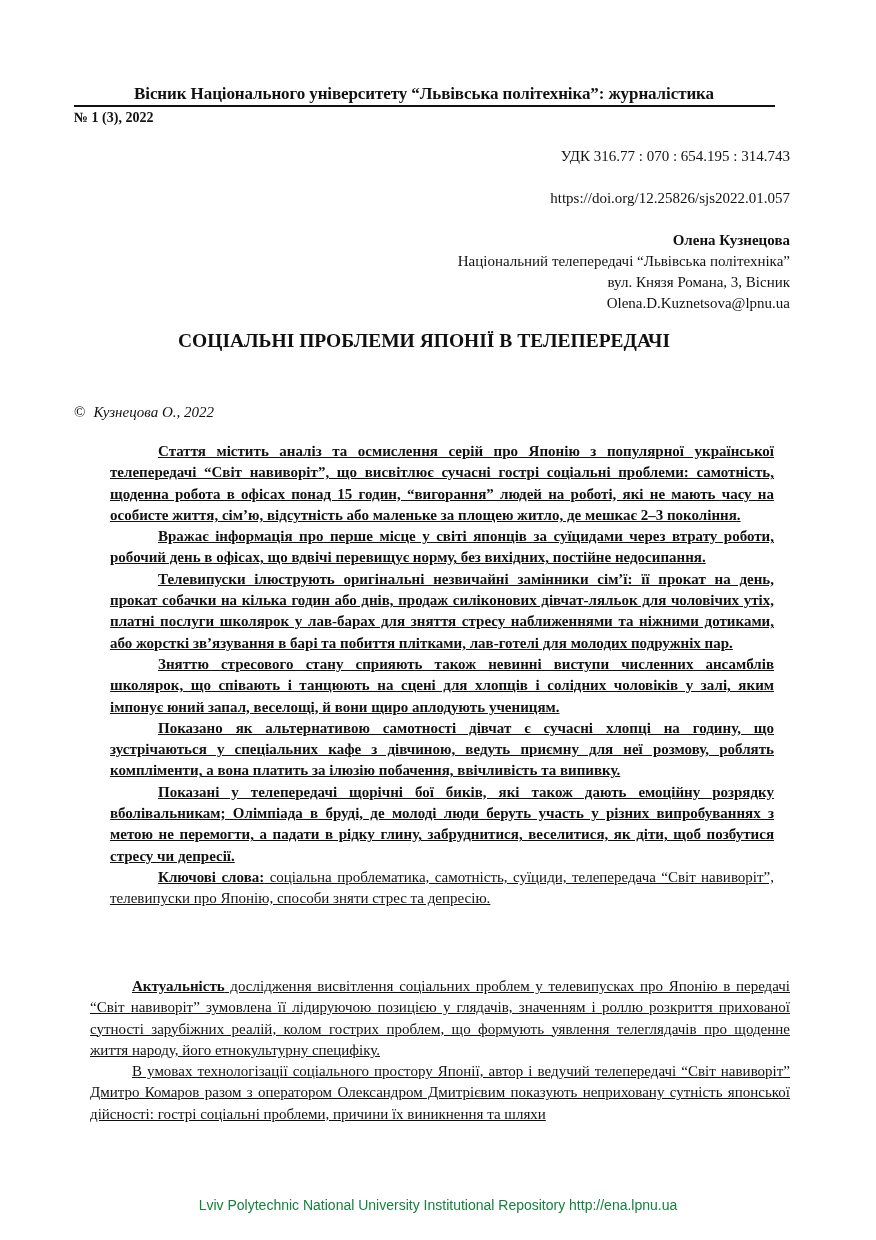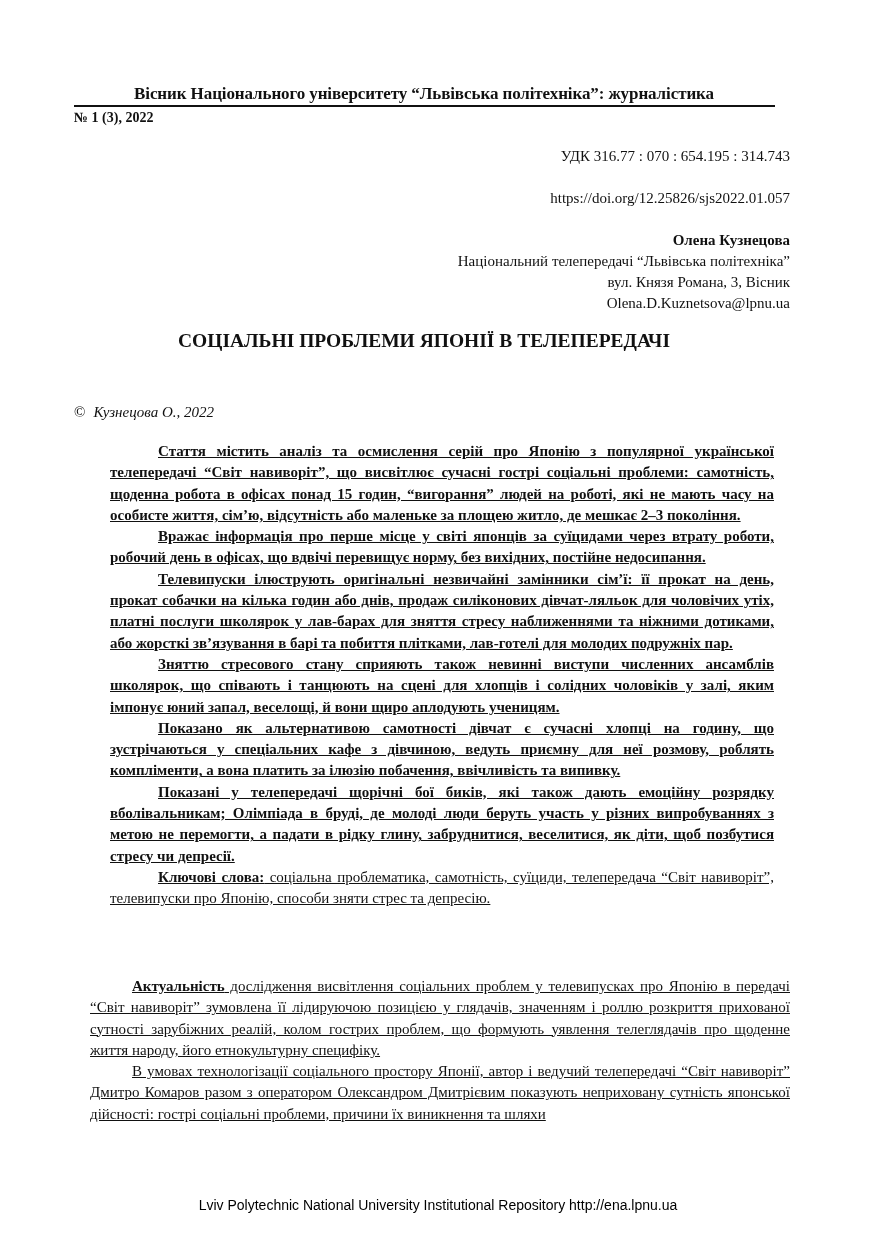--- a/index.html
+++ b/index.html
@@ -106,21 +106,21 @@
     }
     .body-text p { text-indent: 42px; }
     .footer {
       position: absolute;
       left: 0;
       width: 876px;
       top: 1197px;
       text-align: center;
       font-family: "Liberation Sans", sans-serif;
       font-size: 14px;
-      color: #000000;
+      color: #15803d;
     }
   </style>
 </head>
 <body>
 
 <div class="page">
 
   <div class="journal-header">Вісник Національного університету “Львівська політехніка”: журналістика</div>
   <div class="header-rule"></div>
   <div class="issue-number">№ 1 (3), 2022</div>

